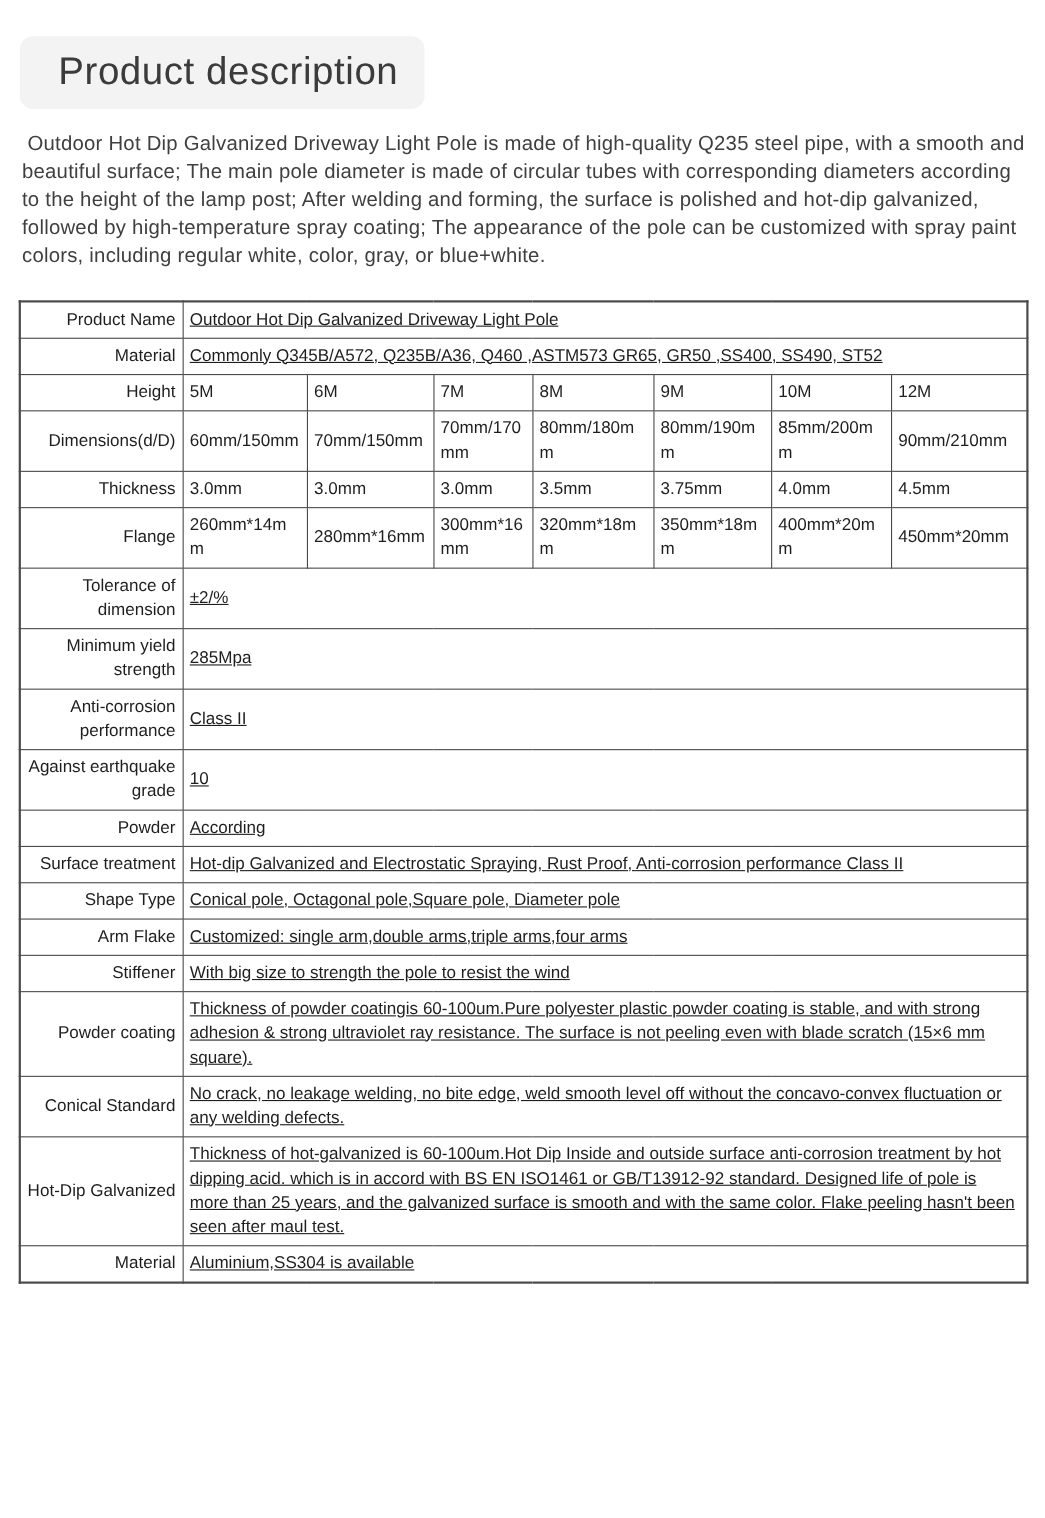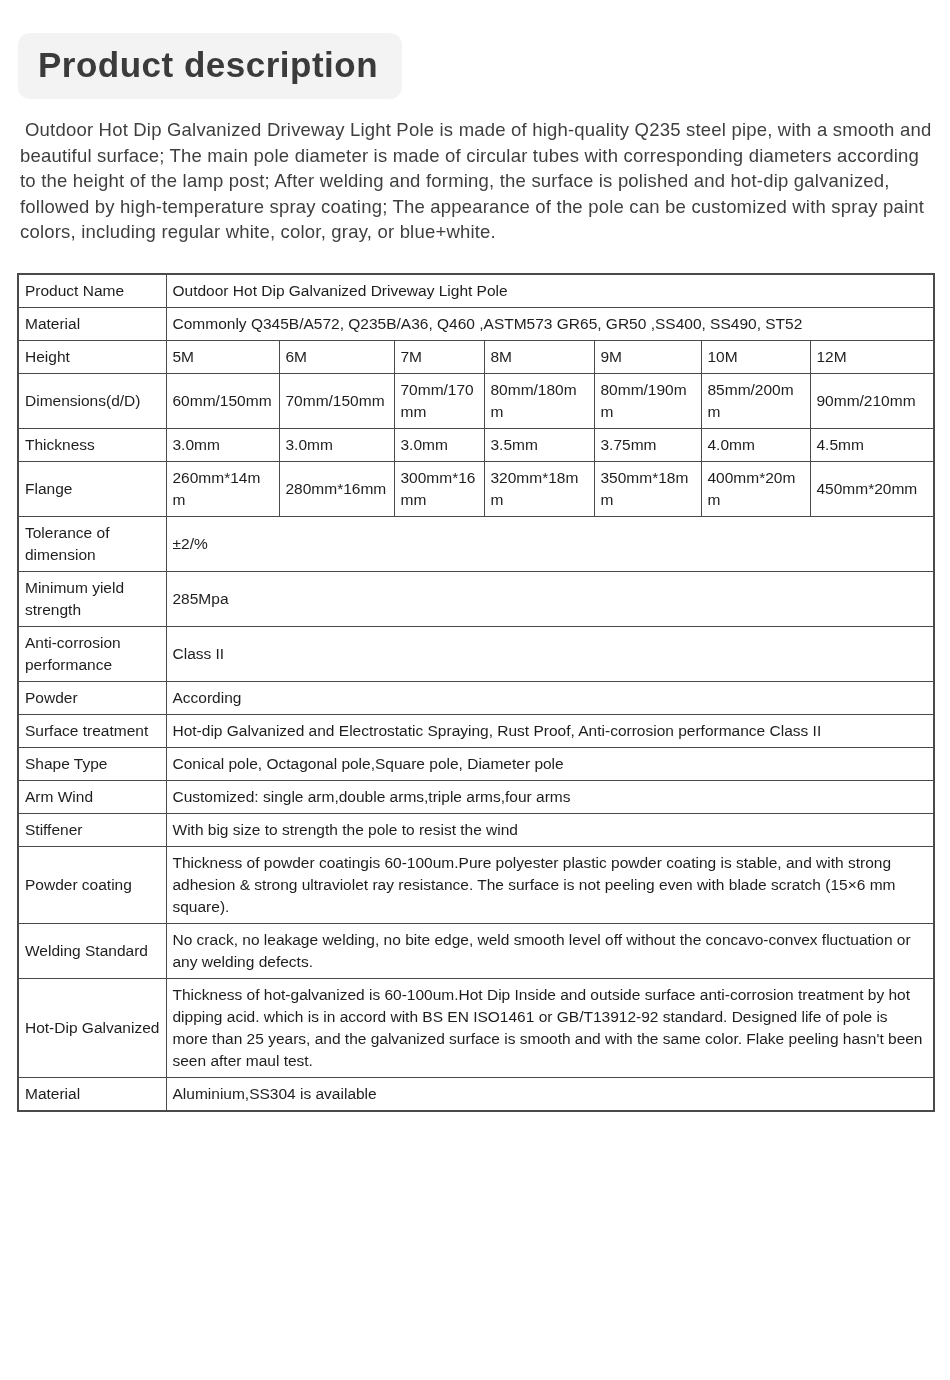--- a/index.html
+++ b/index.html
@@ -12,23 +12,24 @@
   }
   .title-box {
     display: inline-block;
     margin: 33px 0 0 18px;
     background: #f3f3f3;
     border-radius: 12px;
     padding: 12px 24px 14px 20px;
   }
   .title-box h1 {
     font-size: 35px;
-    font-weight: bold;
+    font-weight: normal;
     color: #3b3b3b;
     letter-spacing: 0.5px;
+    margin-left: 15px;
   }
   .description {
     margin: 18px 14px 0 20px;
     font-size: 18.5px;
     line-height: 25.5px;
     color: #3f3f3f;
     text-indent: 5px;
     letter-spacing: 0.2px;
   }
   table.spec {
@@ -43,26 +44,28 @@
   table.spec td {
     border: 1px solid #4a4a4a;
     padding: 5px 6px;
     line-height: 1.42;
     vertical-align: middle;
     background: #ffffff;
   }
   td.label-cell {
     padding-right: 28px;
     padding-left: 5px;
+    text-align: right;
   }
   td.data-cell {
     word-break: break-all;
   }
   td.value-cell {
     overflow-wrap: break-word;
+    text-decoration: underline;
   }
 </style>
 </head>
 <body>
 
 
 
 <div class="title-box">
   <h1>Product description</h1>
 </div>
@@ -135,45 +138,49 @@
       </tr>
       <tr>
         <td class="label-cell">Minimum yield strength</td>
         <td class="value-cell" colspan="7">285Mpa</td>
       </tr>
       <tr>
         <td class="label-cell">Anti-corrosion performance</td>
         <td class="value-cell" colspan="7">Class II</td>
       </tr>
       <tr>
+        <td class="label-cell">Against earthquake grade</td>
+        <td class="value-cell" colspan="7">10</td>
+      </tr>
+      <tr>
         <td class="label-cell">Powder</td>
         <td class="value-cell" colspan="7">According</td>
       </tr>
       <tr>
         <td class="label-cell">Surface treatment</td>
         <td class="value-cell" colspan="7">Hot-dip Galvanized and Electrostatic Spraying, Rust Proof, Anti-corrosion performance Class II</td>
       </tr>
       <tr>
         <td class="label-cell">Shape Type</td>
         <td class="value-cell" colspan="7">Conical pole, Octagonal pole,Square pole, Diameter pole</td>
       </tr>
       <tr>
-        <td class="label-cell">Arm Wind</td>
+        <td class="label-cell">Arm Flake</td>
         <td class="value-cell" colspan="7">Customized: single arm,double arms,triple arms,four arms</td>
       </tr>
       <tr>
         <td class="label-cell">Stiffener</td>
         <td class="value-cell" colspan="7">With big size to strength the pole to resist the wind</td>
       </tr>
       <tr>
         <td class="label-cell">Powder coating</td>
         <td class="value-cell" colspan="7">Thickness of powder coatingis 60-100um.Pure polyester plastic powder coating is stable, and with strong adhesion &amp; strong ultraviolet ray resistance. The surface is not peeling even with blade scratch (15×6 mm square).</td>
       </tr>
       <tr>
-        <td class="label-cell">Welding Standard</td>
+        <td class="label-cell">Conical Standard</td>
         <td class="value-cell" colspan="7">No crack, no leakage welding, no bite edge, weld smooth level off without the concavo-convex fluctuation or any welding defects.</td>
       </tr>
       <tr>
         <td class="label-cell">Hot-Dip Galvanized</td>
         <td class="value-cell" colspan="7">Thickness of hot-galvanized is 60-100um.Hot Dip Inside and outside surface anti-corrosion treatment by hot dipping acid. which is in accord with BS EN ISO1461 or GB/T13912-92 standard. Designed life of pole is more than 25 years, and the galvanized surface is smooth and with the same color. Flake peeling hasn't been seen after maul test.</td>
       </tr>
       <tr>
         <td class="label-cell">Material</td>
         <td class="value-cell" colspan="7">Aluminium,SS304 is available</td>
       </tr>

